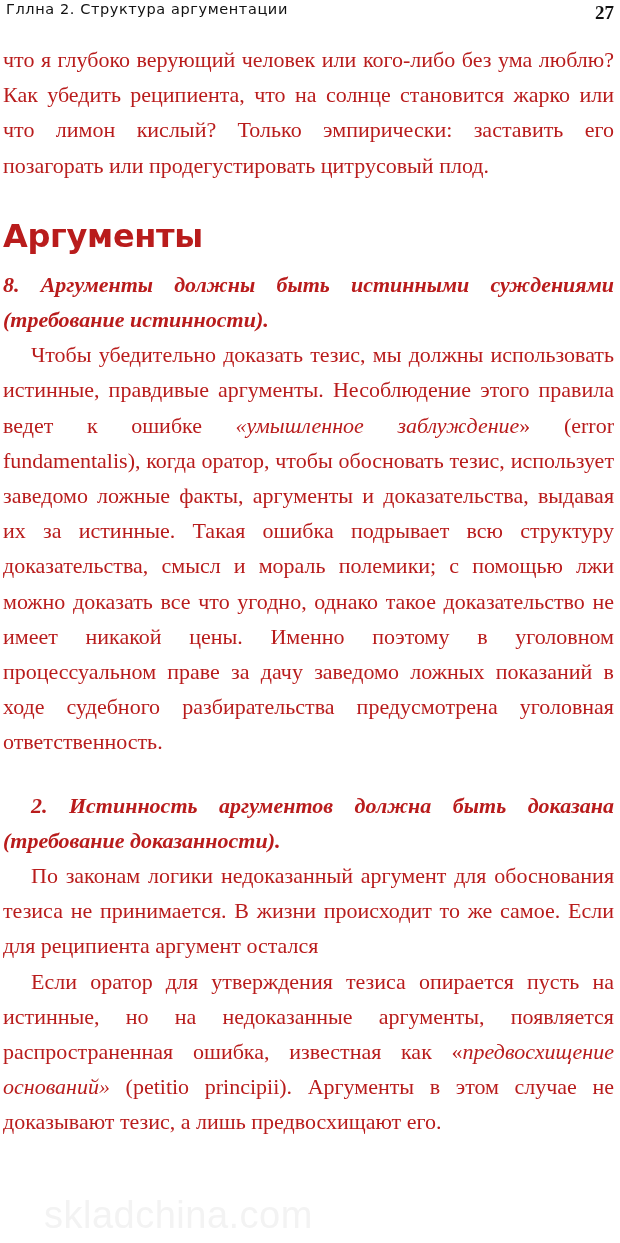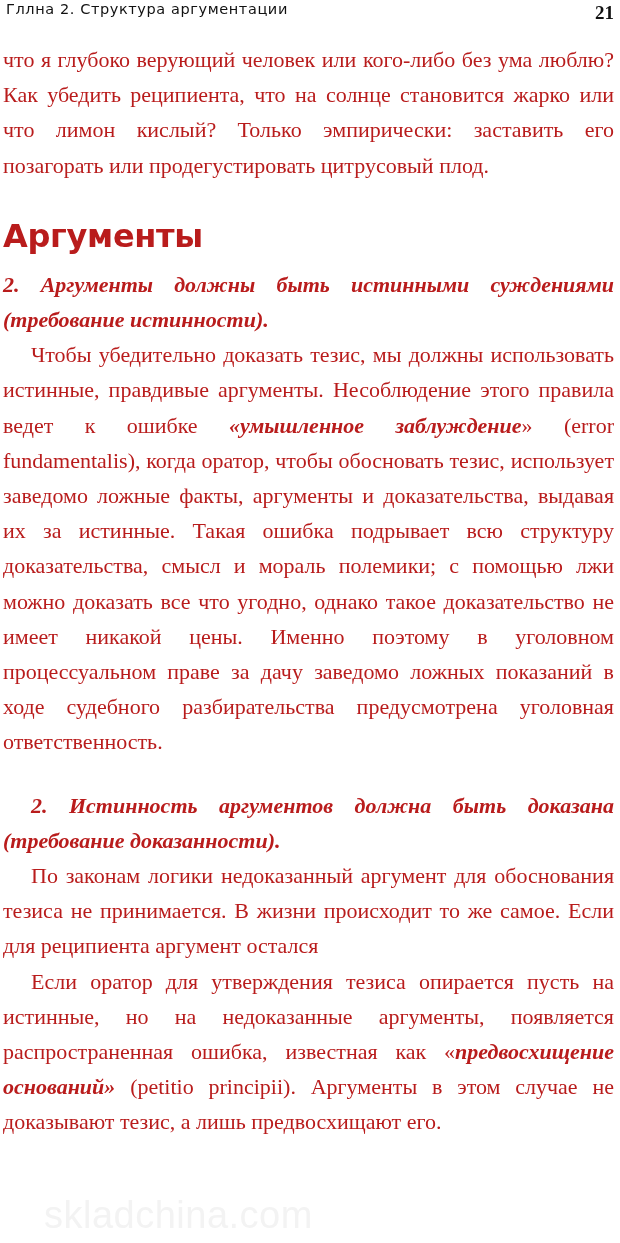--- a/index.html
+++ b/index.html
@@ -25,41 +25,41 @@
   .heading {
     font-family: "DejaVu Sans", sans-serif; font-weight: bold; font-size: 32px;
     margin: 36px 0 14px 0; line-height: 34px; letter-spacing: -0.3px;
   }
   .rule {
     font-weight: bold; font-style: italic;
     text-align-last: left;
   }
   .rule.r1 { margin-top: 0; }
   .rule.r2 { margin-top: 28px; text-indent: 28px; }
-  .bi { font-weight: bold; font-style: italic; }
+  .bi { font-weight: normal; font-style: italic; }
   .last-line-left { text-align-last: left; }
   .watermark {
     position: absolute; left: 44px; top: 1194px;
     font-family: "Liberation Sans", sans-serif; font-size: 38px; color: #f3f3f3; letter-spacing: 0.5px;
   }
 </style>
 </head>
 <body>
 
 <div class="header">
   <span class="running-title">Гллна 2. Структура аргументации</span>
-  <span class="page-number">21</span>
+  <span class="page-number">27</span>
 </div>
 
 <div class="content">
   <p class="last-line-left">что я глубоко верующий человек или кого-либо без ума люблю? Как убедить реципиента, что на солнце становится жарко или что лимон кислый? Только эмпирически: заставить его позагорать или продегустировать цитрусовый плод.</p>
 
   <h2 class="heading">Аргументы</h2>
 
-  <p class="rule r1">2. Аргументы должны быть истинными суждениями (требование истинности).</p>
+  <p class="rule r1">8. Аргументы должны быть истинными суждениями (требование истинности).</p>
   <p class="indent last-line-left"><span>Чтобы убедительно доказать тезис, мы должны использовать истинные, правдивые аргументы. Несоблюдение этого правила ведет к ошибке </span><span class="bi">«умышленное заблуждение</span><span>» (error fundamentalis), когда оратор, чтобы обосновать тезис, использует заведомо ложные факты, аргументы и доказательства, выдавая их за истинные. Такая ошибка подрывает всю структуру доказательства, смысл и мораль полемики; с помощью лжи можно доказать все что угодно, однако такое доказательство не имеет никакой цены. Именно поэтому в уголовном процессуальном праве за дачу заведомо ложных показаний в ходе судебного разбирательства предусмотрена уголовная ответственность.</span></p>
 
   <p class="rule r2">2. Истинность аргументов должна быть доказана (требование доказанности).</p>
   <p class="indent last-line-left">По законам логики недоказанный аргумент для обоснования тезиса не принимается. В жизни происходит то же самое. Если для реципиента аргумент остался</p>
   <p class="indent last-line-left"><span>Если оратор для утверждения тезиса опирается пусть на истинные, но на недоказанные аргументы, появляется распространенная ошибка, известная как «</span><span class="bi">предвосхищение оснований»</span><span> (petitio principii). Аргументы в этом случае не доказывают тезис, а лишь предвосхищают его.</span></p>
 </div>
 
 <div class="watermark">skladchina.com</div>
 
 </body></html>

